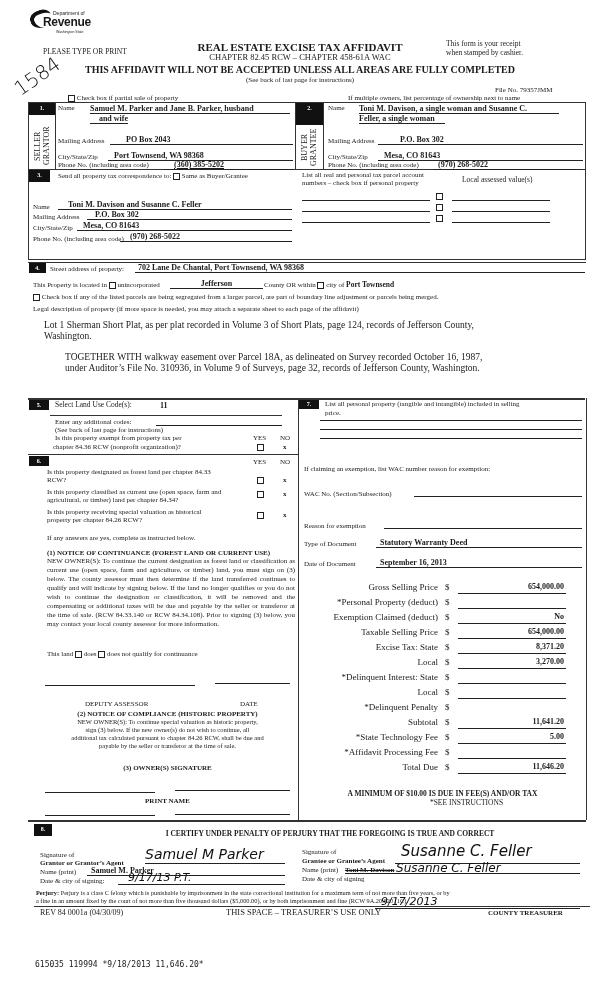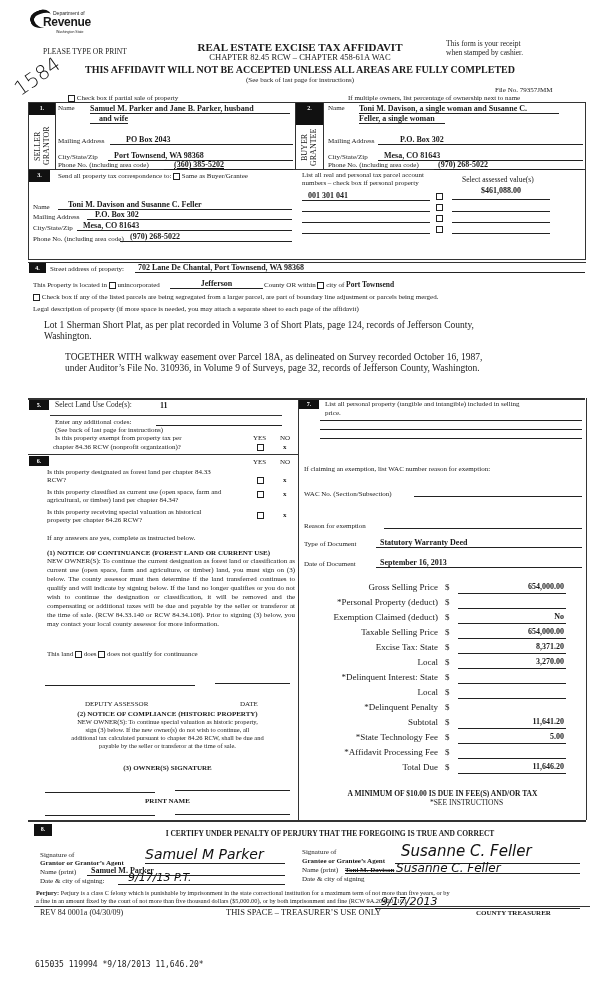--- a/index.html
+++ b/index.html
@@ -93,27 +93,22 @@
 <div class="abs fill ul" style="left:58px;top:200px;width:234px;padding-left:10px;">Toni M. Davison and Susanne C. Feller</div>
 <div class="abs" style="left:33px;top:213px;">Mailing Address</div>
 <div class="abs fill ul" style="left:87px;top:210px;width:205px;padding-left:8px;">P.O. Box 302</div>
 <div class="abs" style="left:33px;top:224px;">City/State/Zip</div>
 <div class="abs fill ul" style="left:77px;top:221px;width:215px;padding-left:6px;">Mesa, CO  81643</div>
 <div class="abs" style="left:33px;top:235px;">Phone No. (including area code)</div>
 <div class="abs fill ul" style="left:120px;top:232px;width:172px;padding-left:10px;">(970) 268-5022</div>
 
 <div class="abs" style="left:302px;top:171px;">List all real and personal tax parcel account</div>
 <div class="abs" style="left:302px;top:179px;">numbers – check box if personal property</div>
-<div class="abs" style="left:462px;top:176px;font-size:7.5px;">Select assessed value(s)</div>
+<div class="abs" style="left:462px;top:176px;font-size:7.5px;">Local assessed value(s)</div>
 <div class="abs" style="left:302px;top:191px;width:280px;">
-  <div style="position:relative;height:11px;">
-    <div class="abs fill ul" style="left:0;top:0;width:128px;height:10px;padding-left:6px;">001 301 041</div>
-    <span class="box abs" style="left:134px;top:2px;"></span>
-    <div class="abs fill ul c" style="left:150px;top:-5px;width:98px;height:14px;">$461,088.00</div>
-  </div>
   <div style="position:relative;height:11px;">
     <div class="abs ul" style="left:0;top:0;width:128px;height:10px;"></div>
     <span class="box abs" style="left:134px;top:2px;"></span>
     <div class="abs ul" style="left:150px;top:0;width:98px;height:10px;"></div>
   </div>
   <div style="position:relative;height:11px;">
     <div class="abs ul" style="left:0;top:0;width:128px;height:10px;"></div>
     <span class="box abs" style="left:134px;top:2px;"></span>
     <div class="abs ul" style="left:150px;top:0;width:98px;height:10px;"></div>
   </div>
@@ -339,14 +334,14 @@
 <div class="abs ul handwriting" style="left:375px;top:872px;width:205px;font-size:11px;padding-left:6px;height:13px;margin-top:24px;">9/17/2013</div>
 
 <div class="abs" style="left:36px;top:889px;width:555px;font-size:6.3px;line-height:8px;">
   <div><span class="b">Perjury:</span> <span>Perjury is a class C felony which is punishable by imprisonment in the state correctional institution for a maximum term of not more than five years, or by</span></div>
   <div>a fine in an amount fixed by the court of not more than five thousand dollars ($5,000.00), or by both imprisonment and fine (RCW 9A.20.020 (1C).</div>
 </div>
 <div class="hline" style="left:34px;top:906px;width:556px;"></div>
 
 <div class="abs" style="left:40px;top:908px;font-size:8px;">REV 84 0001a (04/30/09)</div>
 <div class="abs" style="left:226px;top:908px;font-size:8.5px;">THIS SPACE – TREASURER’S USE ONLY</div>
-<div class="abs b" style="left:476px;top:909px;font-size:7px;">COUNTY TREASURER</div>
+<div class="abs b" style="left:488px;top:909px;font-size:7px;">COUNTY TREASURER</div>
 <div class="abs" style="left:35px;top:960px;font-family:'DejaVu Sans Mono',monospace;font-size:8px;">615035 119994 *9/18/2013 11,646.20*</div>
 
 </body></html>

